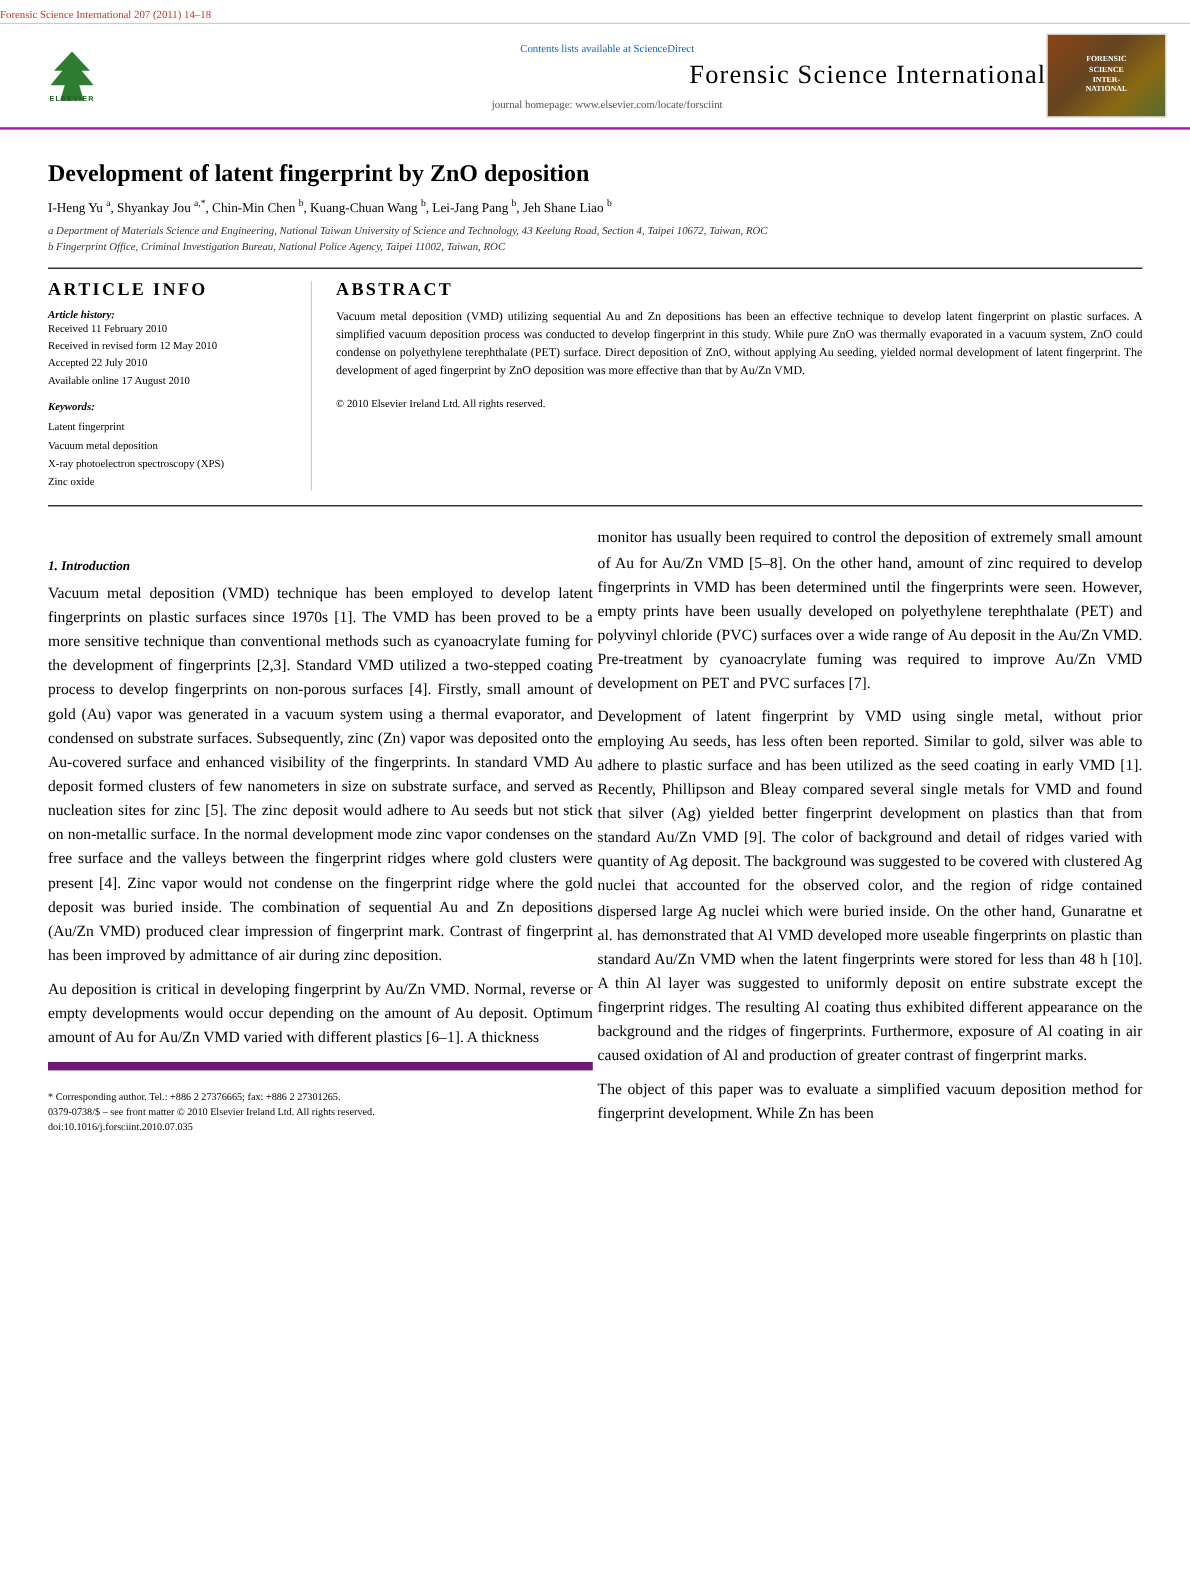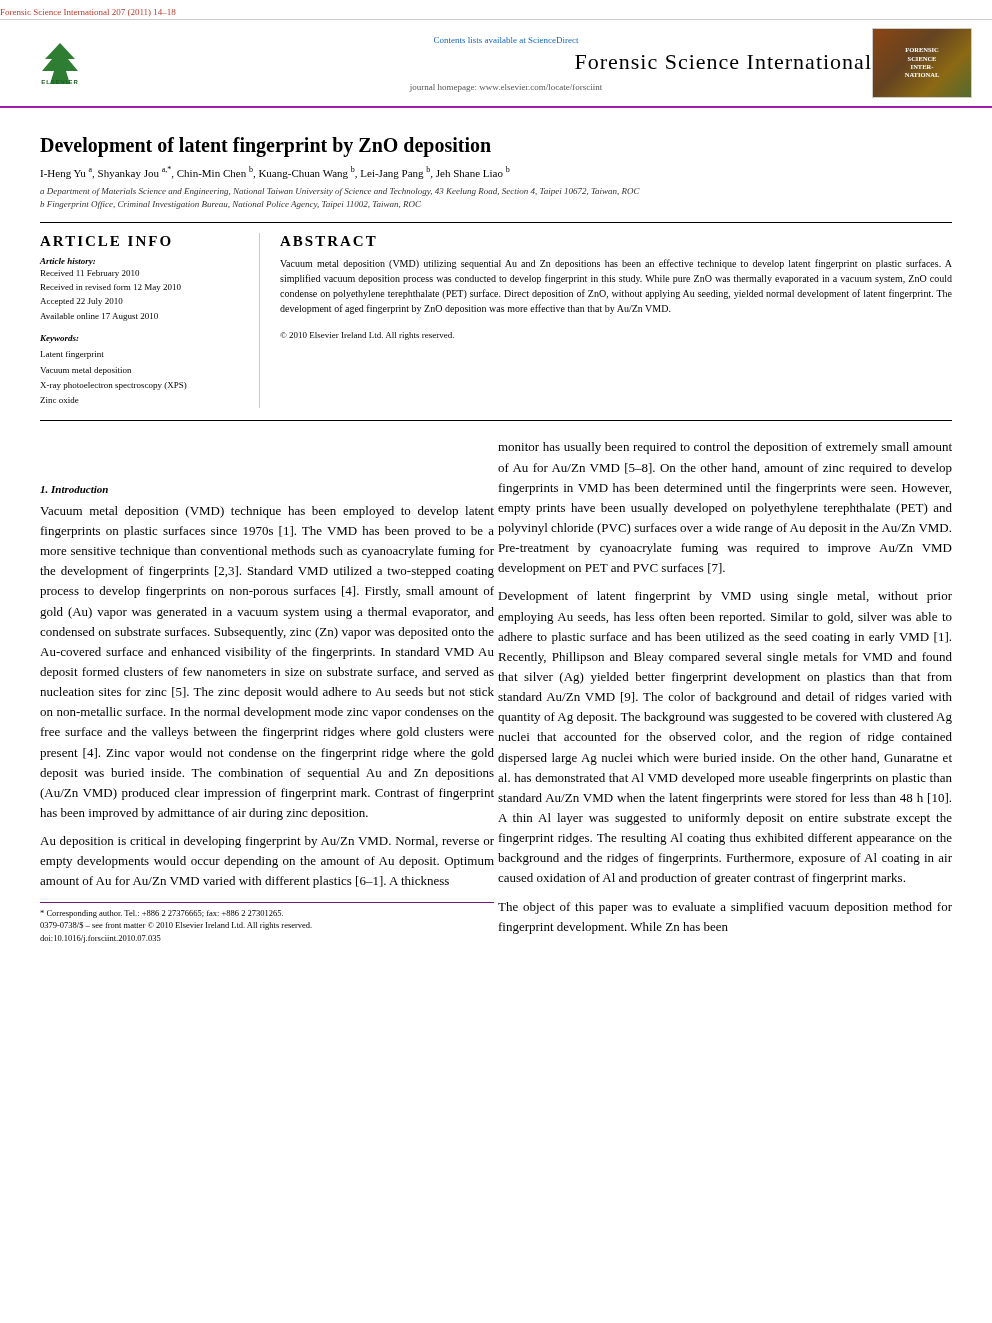--- a/index.html
+++ b/index.html
@@ -215,23 +215,23 @@
 
     .body-text {
       font-size: 13px;
       line-height: 1.55;
       text-align: justify;
       color: #000;
       margin-bottom: 8px;
     }
 
     .footnote-section {
-      border-top: 1px solid #701a75;
+      border-top: 7px solid #701a75;
       margin-top: 10px;
-      padding-top: 4px;
+      padding-top: 16px;
     }
 
     .footnote-text {
       font-size: 8.5px;
       line-height: 1.5;
       color: #000;
     }
 
     .journal-badge-text {
       font-size: 6.5px;

